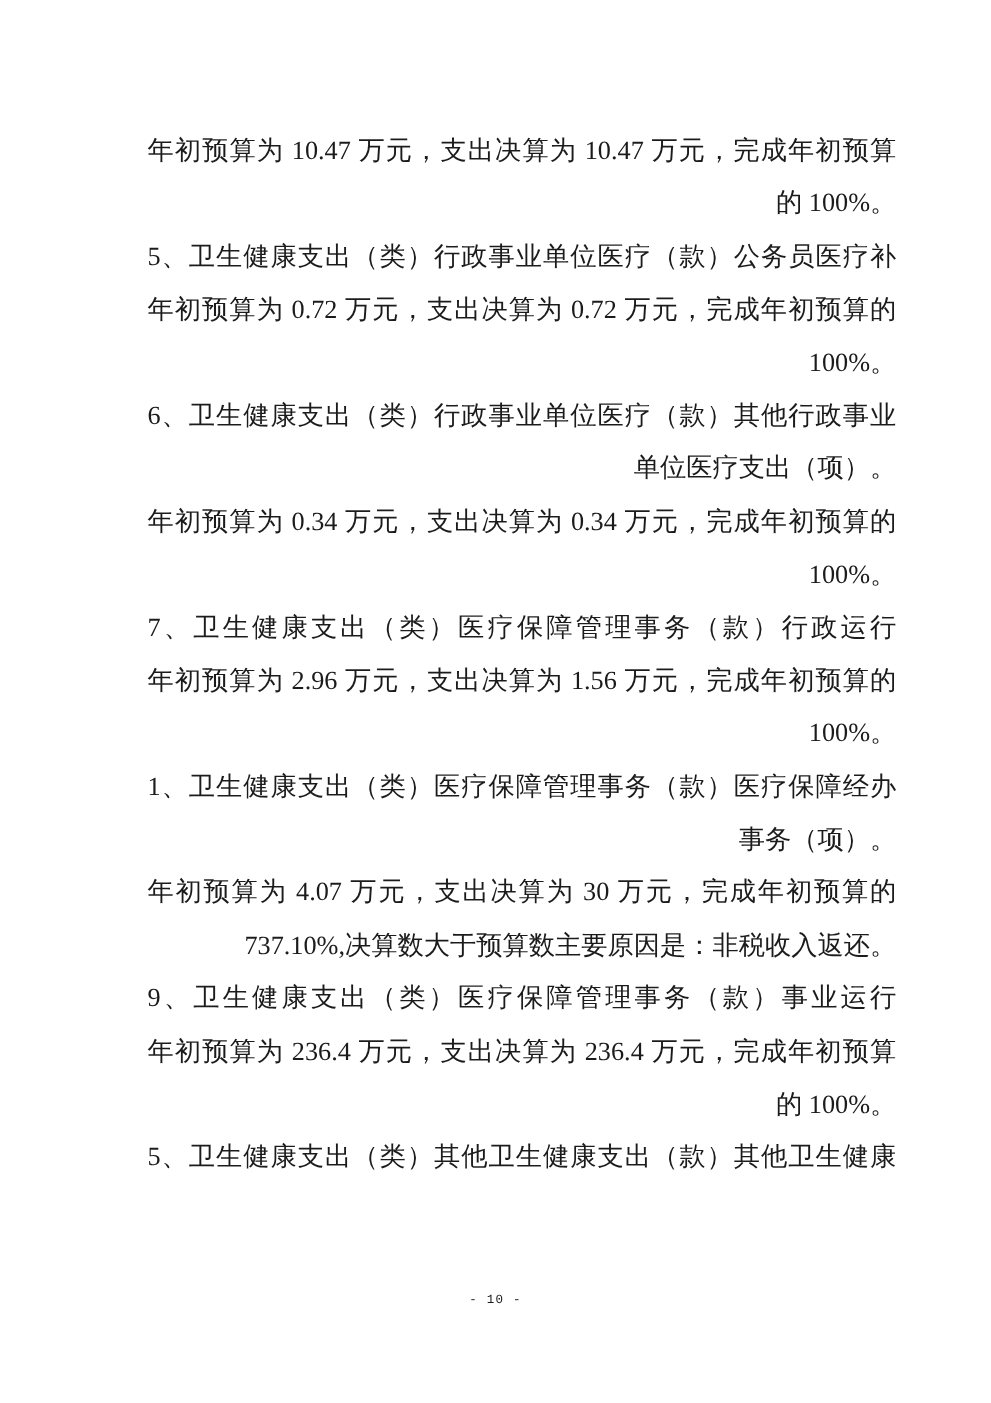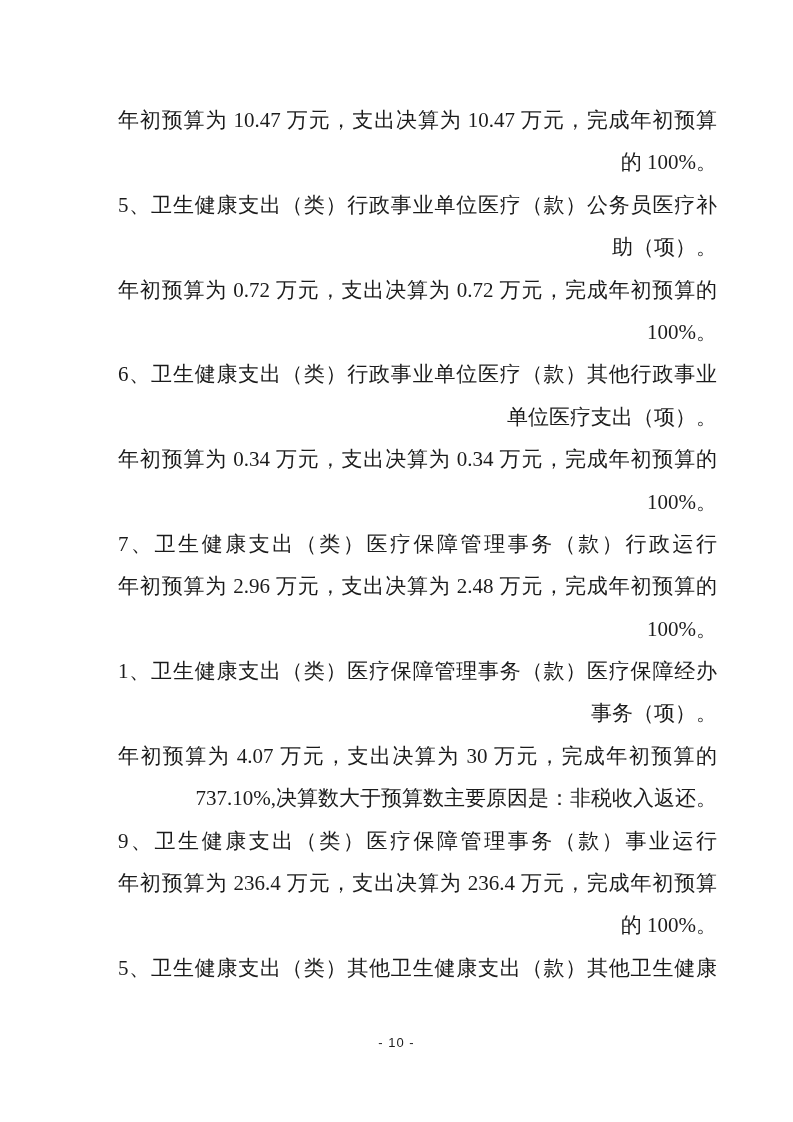--- a/index.html
+++ b/index.html
@@ -38,56 +38,55 @@
     text-align: justify;
     text-align-last: justify;
     overflow: hidden;
   }
   .page-footer {
     position: absolute;
     top: 1035px;
     left: 0;
     width: 100%;
     text-align: center;
-    font-family: Liberation Sans, sans-serif;
-    font-size: 13px;
+    font-family: Liberation Mono, monospace;
+    font-size: 10px;
     letter-spacing: 1px;
     color: #1b1b1b;
   }
 </style>
 </head>
 <body>
 
 <div class="page">
 
   <div class="doc-body">
 
       <div class="line indent justify">年初预算为 10.47 万元，支出决算为 10.47 万元，完成年初预算</div>
 
       <div class="line">的 100%。</div>
 
       <div class="line indent justify">5、卫生健康支出（类）行政事业单位医疗（款）公务员医疗补</div>
 
-      <div class="line">助（项）。</div>
 
       <div class="line indent justify">年初预算为 0.72 万元，支出决算为 0.72 万元，完成年初预算的</div>
 
       <div class="line">100%。</div>
 
       <div class="line indent justify">6、卫生健康支出（类）行政事业单位医疗（款）其他行政事业</div>
 
       <div class="line">单位医疗支出（项）。</div>
 
       <div class="line indent justify">年初预算为 0.34 万元，支出决算为 0.34 万元，完成年初预算的</div>
 
       <div class="line">100%。</div>
 
       <div class="line indent justify">7、卫生健康支出（类）医疗保障管理事务（款）行政运行（项）。</div>
 
-      <div class="line indent justify">年初预算为 2.96 万元，支出决算为 2.48 万元，完成年初预算的</div>
+      <div class="line indent justify">年初预算为 2.96 万元，支出决算为 1.56 万元，完成年初预算的</div>
 
       <div class="line">100%。</div>
 
       <div class="line indent justify">1、卫生健康支出（类）医疗保障管理事务（款）医疗保障经办</div>
 
       <div class="line">事务（项）。</div>
 
       <div class="line indent justify">年初预算为 4.07 万元，支出决算为 30 万元，完成年初预算的</div>
 
       <div class="line">737.10%,决算数大于预算数主要原因是：非税收入返还。</div>

